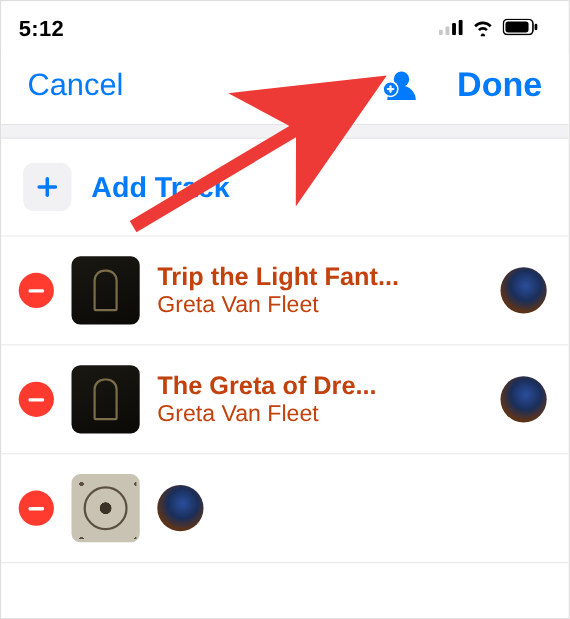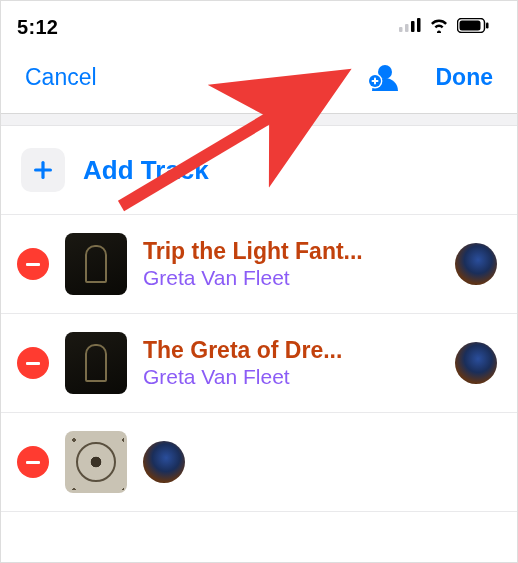--- a/index.html
+++ b/index.html
@@ -32,31 +32,31 @@
     .nav-bar {
       display: flex;
       justify-content: space-between;
       align-items: center;
       padding: 10px 24px 18px 24px;
       border-bottom: 1px solid #d8d8d8;
       background: #fff;
     }
     .nav-left {
       color: #007aff;
-      font-size: 23px;
+      font-size: 28px;
       font-weight: 400;
     }
     .nav-right {
       display: flex;
       align-items: center;
       gap: 36px;
     }
     .done-btn {
       color: #007aff;
-      font-size: 23px;
+      font-size: 31px;
       font-weight: 700;
     }
     .gap-strip {
       height: 12px;
       background: #f2f2f4;
       border-bottom: 1px solid #e5e5e7;
     }
     .add-track-row {
       display: flex;
       align-items: center;
@@ -158,21 +158,21 @@
     .track-title {
       font-size: 23px;
       font-weight: 700;
       color: #c2410c;
       white-space: nowrap;
       overflow: hidden;
       text-overflow: clip;
     }
     .track-artist {
       font-size: 21px;
-      color: #8b5cf6;
+      color: #c2410c;
       margin-top: 1px;
     }
     .avatar {
       width: 42px;
       height: 42px;
       border-radius: 50%;
       flex-shrink: 0;
       background: radial-gradient(circle at 55% 40%, #2a4e9c 0%, #1a2e5a 40%, #5e3418 70%, #2e1a0c 100%);
     }
     .annotation-arrow {

